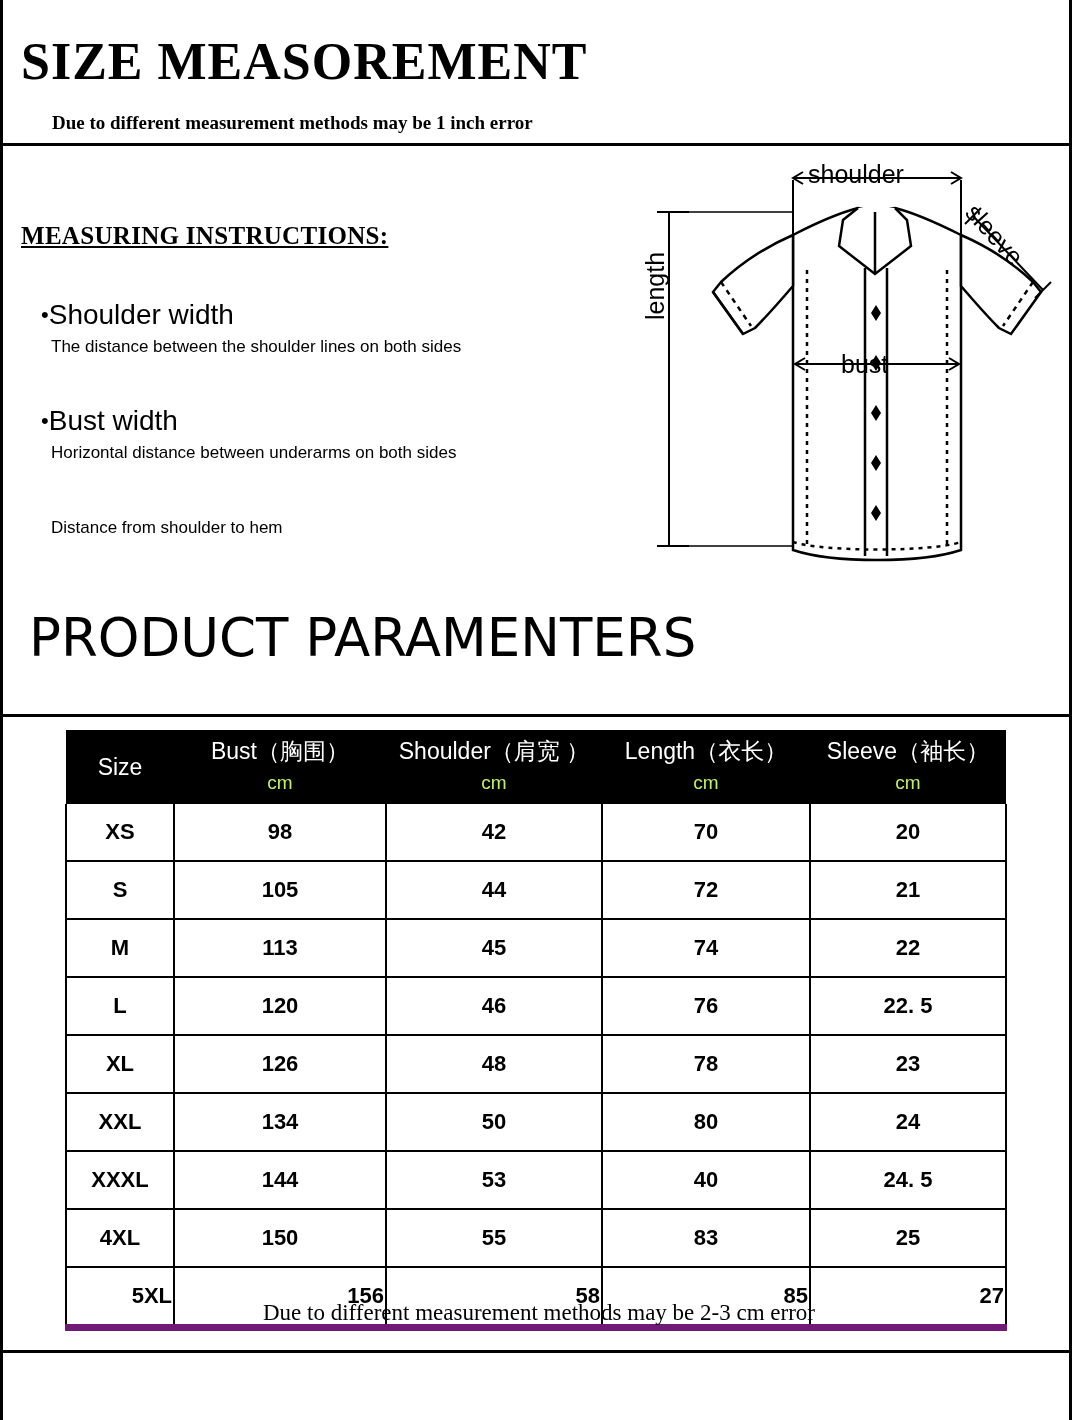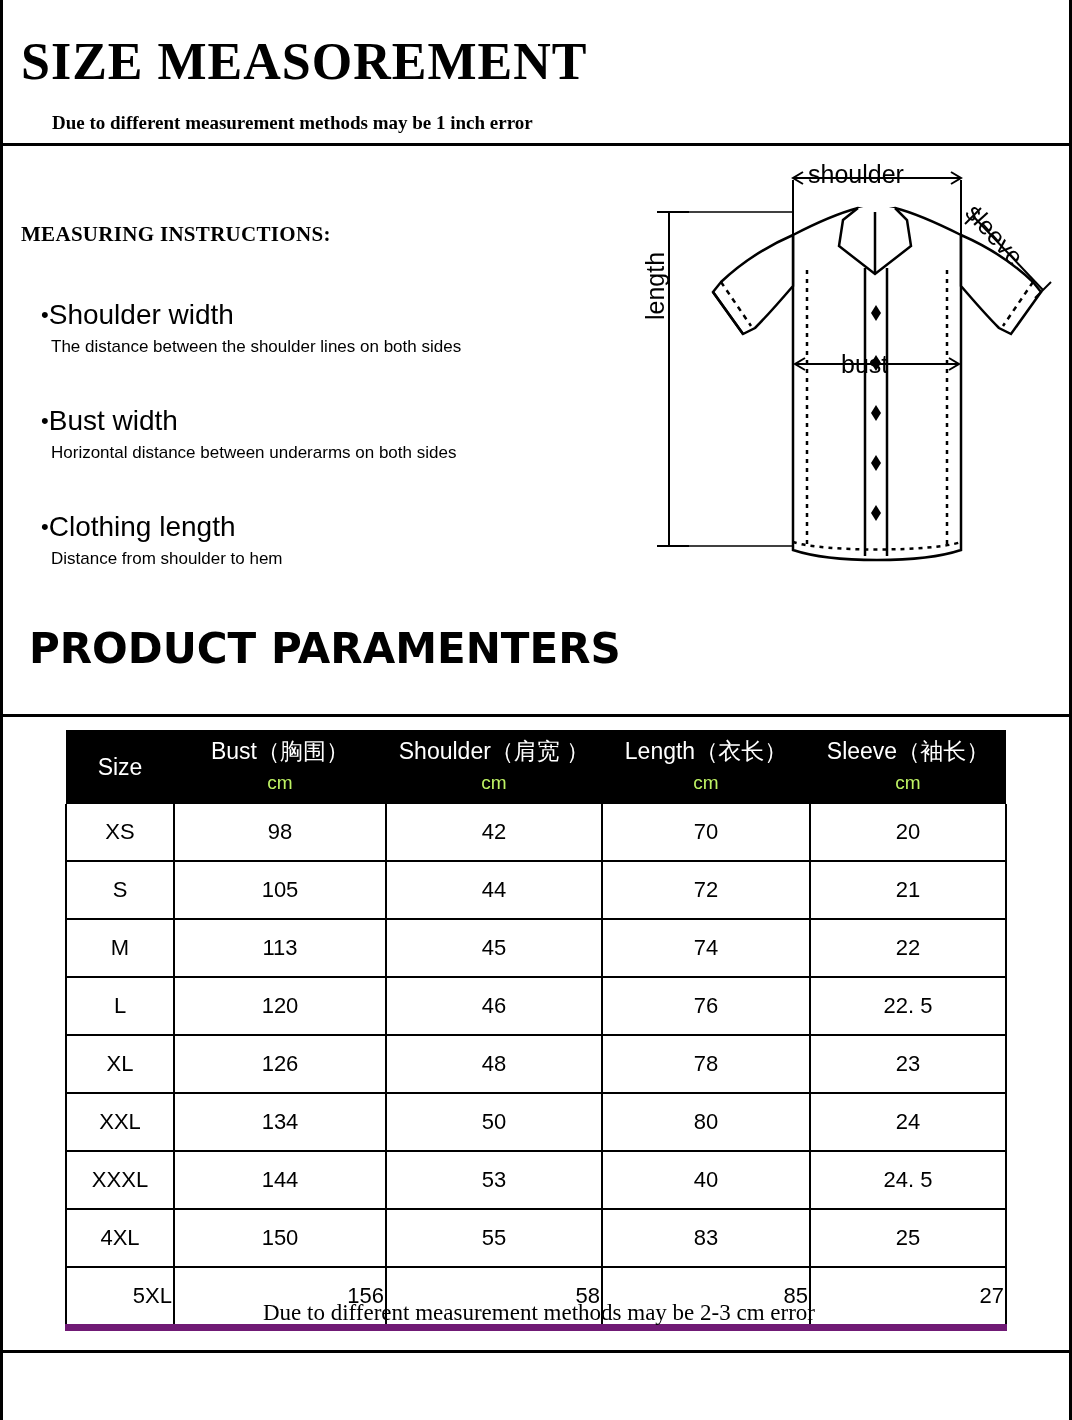--- a/index.html
+++ b/index.html
@@ -54,22 +54,23 @@
   }
   .rule-top { top: 143px; }
 
   
   .instr-heading {
     position: absolute;
     left: 18px;
     top: 222px;
     font-family: "Liberation Serif", serif;
     font-weight: bold;
-    font-size: 21px;
+    font-size: 25px;
     letter-spacing: 0.3px;
+    text-decoration: underline;
   }
   .bullet-block { position: absolute; left: 38px; }
   .bullet-title {
     font-family: "Liberation Sans", sans-serif;
     font-size: 28px;
     line-height: 1.1;
     white-space: nowrap;
   }
   .bullet-title .dot { font-size: 22px; vertical-align: 2px; }
   .bullet-desc {
@@ -111,43 +112,44 @@
     left: 338px;
     top: 48px;
     transform: rotate(48deg);
     transform-origin: left top;
   }
 
   
   .title-params {
     position: absolute;
     left: 26px;
-    top: 624px;
+    top: 607px;
     font-family: "DejaVu Sans", sans-serif;
-    font-weight: bold;
-    font-size: 42px;
+    font-weight: normal;
+    font-size: 53px;
     letter-spacing: 0px;
     white-space: nowrap;
   }
   .rule-params { top: 714px; }
 
   .table-wrap {
     position: absolute;
     left: 62px;
     top: 730px;
     width: 1052px;
   }
   table.size-table {
     border-collapse: collapse;
     width: 940px;
     table-layout: fixed;
   }
   table.size-table th, table.size-table td {
     text-align: center;
     font-family: "Liberation Sans", sans-serif;
+    font-weight: bold;
   }
   thead tr.head-row th {
     background: #000;
     color: #fff;
     font-weight: normal;
     font-size: 23px;
     padding: 0;
     height: 42px;
     vertical-align: middle;
   }
@@ -203,23 +205,20 @@
   </div>
 
   <div class="bullet-block b2">
     <div class="bullet-title">
       <span class="dot">•</span><span>Bust width</span>
     </div>
     <div class="bullet-desc">Horizontal distance between underarms on both sides</div>
   </div>
 
   <div class="bullet-block b3">
-    <div class="bullet-title">
-      <span class="dot">•</span><span>Clothing length</span>
-    </div>
     <div class="bullet-desc">Distance from shoulder to hem</div>
   </div>
 
   <div class="diagram">
     <svg width="420" height="430" viewBox="0 0 420 430">
       <g fill="none" stroke="#000" stroke-width="2.5">
 
         <path d="M150 90 L150 85 C175 72 200 62 215 58 L232 62 L252 58 C268 62 292 72 318 85 L318 90
                  L318 110 L318 400 C300 406 270 410 234 410 C198 410 168 406 150 400 L150 110 Z" fill="#ffffff"></path>
 

